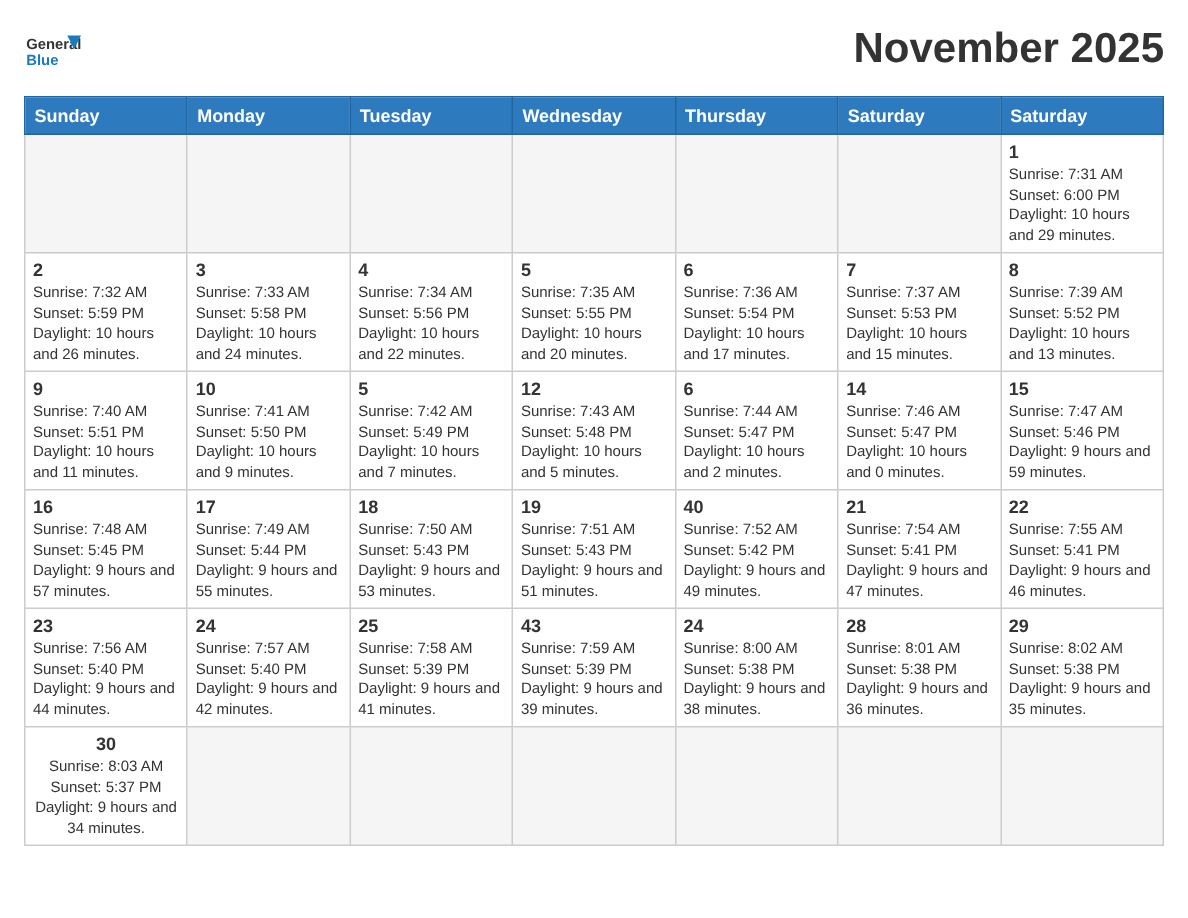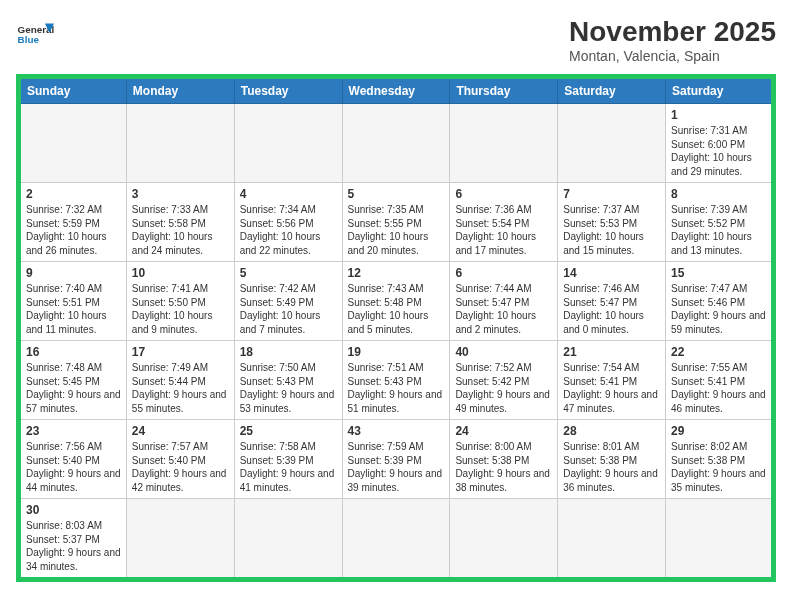--- a/index.html
+++ b/index.html
@@ -19,34 +19,35 @@
     .logo {
       display: flex;
       align-items: center;
       gap: 4px;
     }
     .logo-icon {
       width: 38px;
       height: 38px;
     }
     .title-area {
+      text-align: right;
     }
     .month-title {
       font-size: 28px;
       font-weight: bold;
       color: #333;
     }
     .location-title {
       font-size: 14px;
       color: #555;
     }
     .calendar {
       width: 100%;
       border-collapse: collapse;
-      border: 5px solid #22c55e;
+      border: 1px solid #22c55e;
     }
     .calendar th {
       background-color: #2d7abf;
       color: #fff;
       font-size: 12px;
       font-weight: bold;
       padding: 5px 6px;
       text-align: left;
       border: 1px solid #2266a0;
     }
@@ -72,36 +73,36 @@
     .day-info {
       font-size: 10px;
       color: #333;
       line-height: 1.35;
     }
     .last-row td {
       background: #f5f5f5;
     }
     .last-row td.has-data {
       background: #fff;
+      text-align: center;
     }
   </style>
 </head>
 <body>
 
 <div class="header-area">
   <div class="logo">
     <svg class="logo-icon" viewBox="0 0 50 50">
       <text x="2" y="22" font-size="13" font-weight="bold" fill="#333" font-family="Arial">General</text>
       <text x="2" y="36" font-size="13" font-weight="bold" fill="#1a7abf" font-family="Arial">Blue</text>
       <polygon points="38,10 50,10 44,22" fill="#1a7abf"></polygon>
     </svg>
   </div>
   <div class="title-area">
     <div class="month-title">November 2025</div>
-    <div class="location-title">Montan, Valencia, Spain</div>
   </div>
 </div>
 
 <table class="calendar">
   <thead>
     <tr>
     <th>Sunday</th>
         <th>Monday</th>
         <th>Tuesday</th>
         <th>Wednesday</th>

